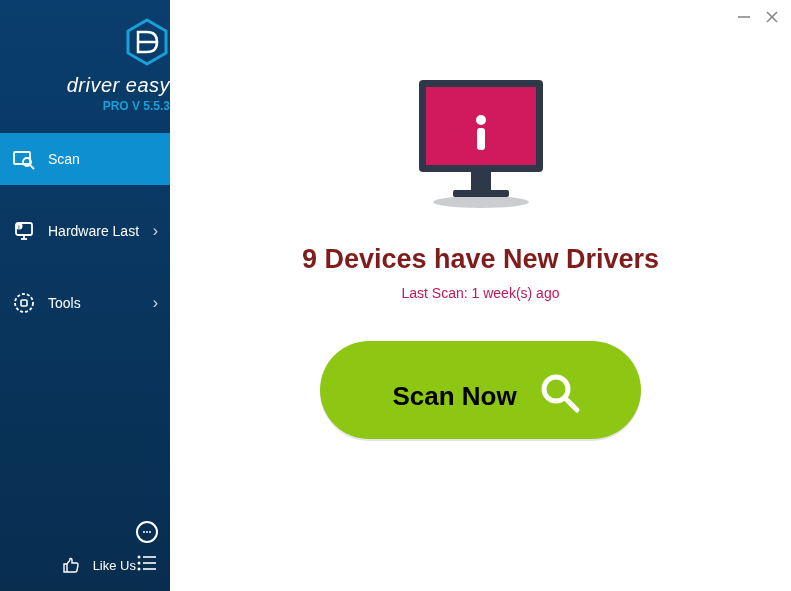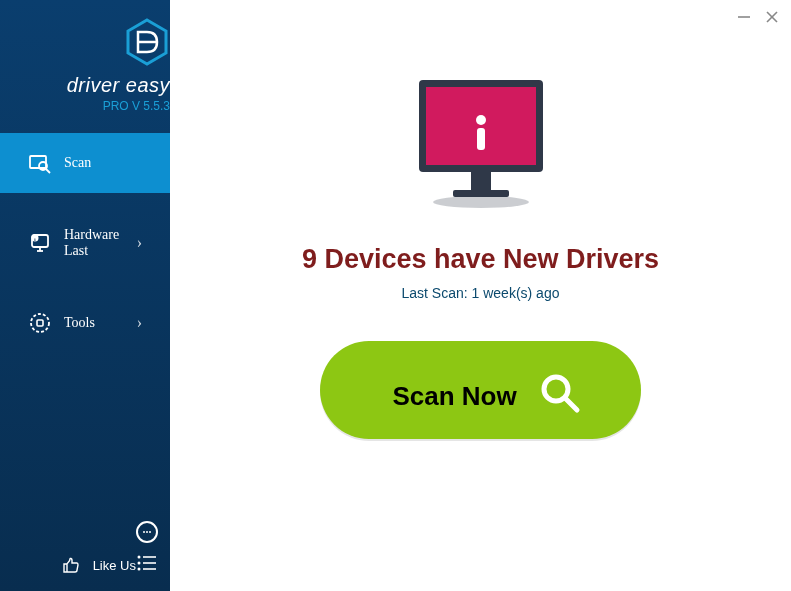--- a/index.html
+++ b/index.html
@@ -33,39 +33,38 @@
     }
     .brand-name {
       font-size: 20px;
       font-style: italic;
       font-weight: 500;
       color: #fff;
       letter-spacing: 0.5px;
     }
     .version {
       font-size: 12px;
-      font-weight: normal;
+      font-weight: bold;
       color: #1a9fd6;
       margin-top: 2px;
     }
     .nav {
       margin-top: 10px;
       flex: 1;
     }
     .nav-item {
       display: flex;
       align-items: center;
-      padding: 14px 28px;
+      padding: 14px 12px;
       color: #fff;
       font-size: 14px;
       cursor: pointer;
       position: relative;
-      height: 60px;
+      height: 52px;
       margin-bottom: 20px;
-      font-family: Liberation Serif, serif;
     }
     .nav-item.active {
       background: #0d8fd0;
     }
     .nav-icon {
       width: 24px;
       height: 24px;
       margin-right: 12px;
       display: flex;
       align-items: center;
@@ -134,21 +133,21 @@
     }
     .headline {
       font-size: 27px;
       font-weight: bold;
       color: #7f1d1d;
       margin-bottom: 10px;
       text-align: center;
     }
     .last-scan {
       font-size: 14px;
-      color: #0c4a6e;
+      color: #be185d;
       margin-bottom: 40px;
     }
     .scan-btn {
       background: #8dc713;
       color: #000;
       border: none;
       border-radius: 50px;
       padding: 31px 60px 18px 72px;
       font-size: 26px;
       font-weight: bold;

